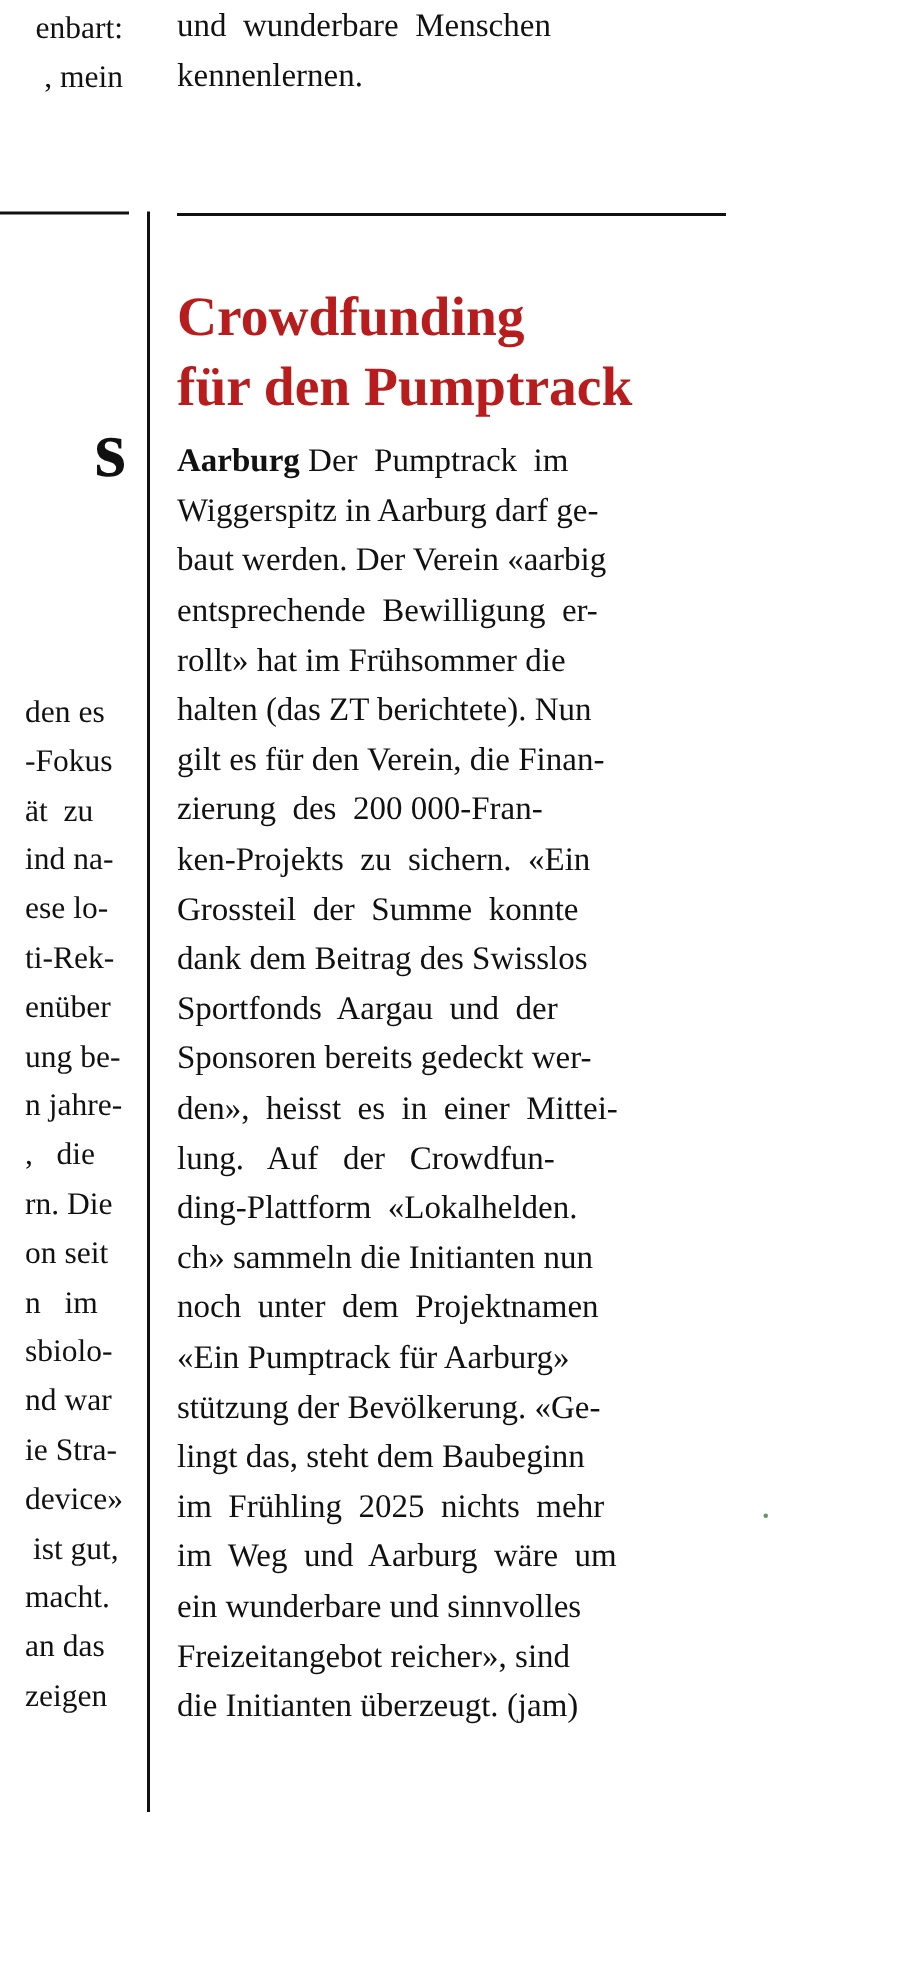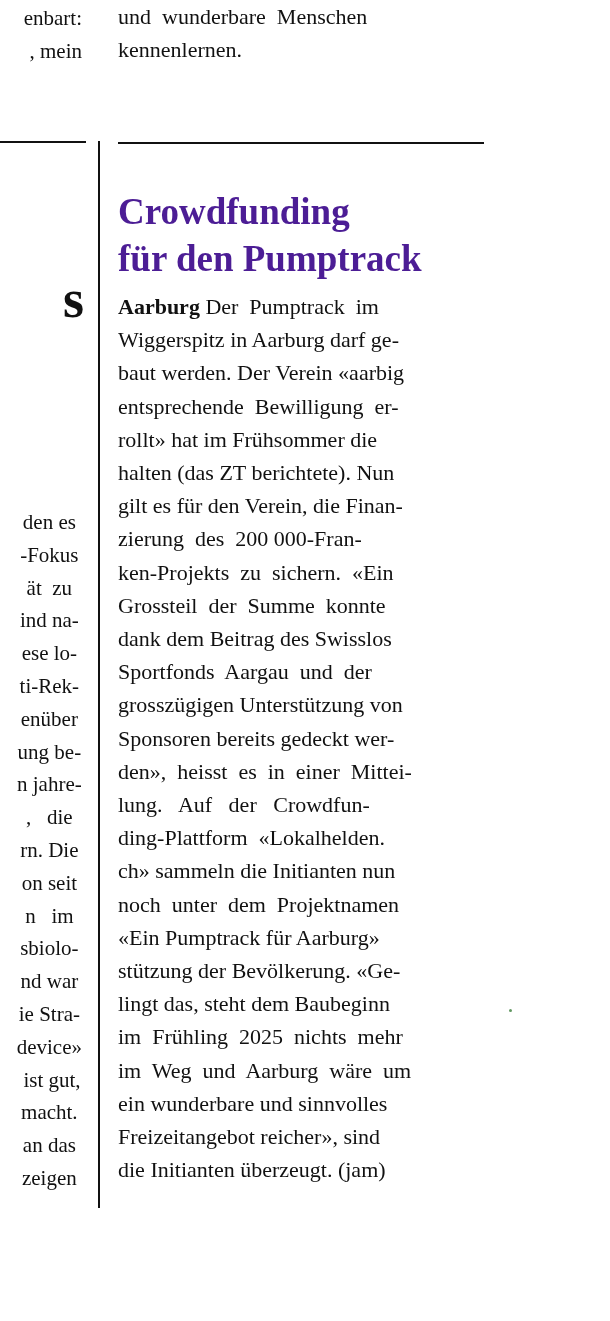--- a/index.html
+++ b/index.html
@@ -51,22 +51,21 @@
     font-family: "Liberation Serif", serif;
     font-weight: bold;
     font-size: 54px;
     line-height: 54px;
     color: #111111;
   }
   .left-body {
     position: absolute;
     right: 4px;
     top: 458px;
-    text-align: center;
-    margin-top: 48px;
+    text-align: left;
   }
   .left-body .ln {
     display: block;
     white-space: pre;
     font-size: 21px;
     line-height: 32.8px;
   }
 
   
   .col-divider {
@@ -110,21 +109,21 @@
 
   .headline {
     position: absolute;
     left: 118px;
     top: 163px;
     width: 372px;
     font-family: "Liberation Serif", serif;
     font-weight: bold;
     font-size: 37px;
     line-height: 47px;
-    color: #4c1d95;
+    color: #b91c1c;
   }
   .headline .hl {
     display: block;
     white-space: pre;
   }
 
   .article-body {
     position: absolute;
     left: 118px;
     top: 290px;
@@ -213,21 +212,20 @@
   <span class="line">baut werden. Der Verein «aarbig</span>
   <span class="line">entsprechende  Bewilligung  er-</span>
   <span class="line">rollt» hat im Frühsommer die</span>
   <span class="line">halten (das ZT berichtete). Nun</span>
   <span class="line">gilt es für den Verein, die Finan-</span>
   <span class="line">zierung  des  200 000-Fran-</span>
   <span class="line">ken-Projekts  zu  sichern.  «Ein</span>
   <span class="line">Grossteil  der  Summe  konnte</span>
   <span class="line">dank dem Beitrag des Swisslos</span>
   <span class="line">Sportfonds  Aargau  und  der</span>
-  <span class="line">grosszügigen Unterstützung von</span>
   <span class="line">Sponsoren bereits gedeckt wer-</span>
   <span class="line">den»,  heisst  es  in  einer  Mittei-</span>
   <span class="line">lung.   Auf   der   Crowdfun-</span>
   <span class="line">ding-Plattform  «Lokalhelden.</span>
   <span class="line">ch» sammeln die Initianten nun</span>
   <span class="line">noch  unter  dem  Projektnamen</span>
   <span class="line">«Ein Pumptrack für Aarburg»</span>
   <span class="line">stützung der Bevölkerung. «Ge-</span>
   <span class="line">lingt das, steht dem Baubeginn</span>
   <span class="line">im  Frühling  2025  nichts  mehr</span>

